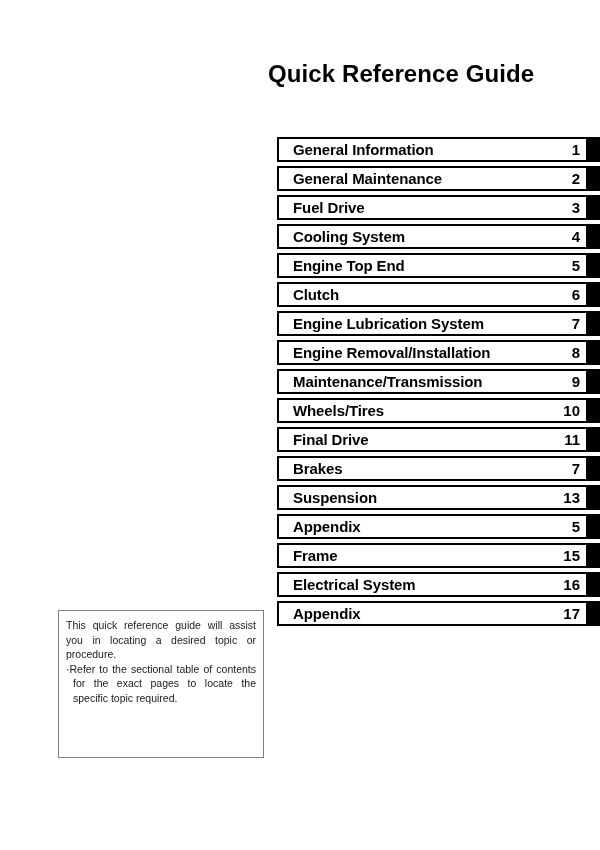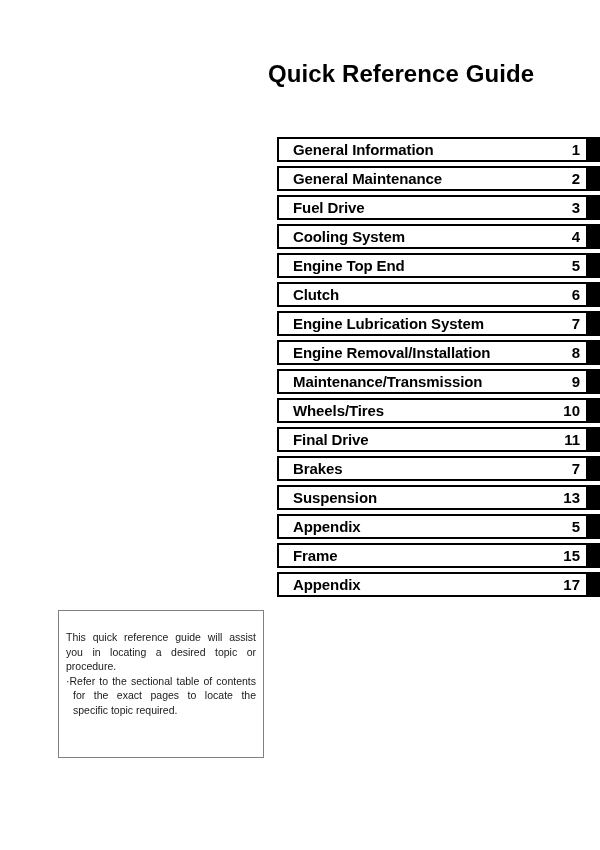--- a/index.html
+++ b/index.html
@@ -96,21 +96,21 @@
   
   #note-box {
     position: absolute;
     left: 58px;
     top: 610px;
     width: 206px;
     height: 148px;
     box-sizing: border-box;
     border: 1px solid #808080;
     background: #ffffff;
-    padding: 19px 7px 6px 7px;
+    padding: 7px 7px 6px 7px;
     font-size: 10.5px;
     line-height: 14.6px;
     color: #1a1a1a;
   }
 
   #note-box p {
     margin: 0;
     text-align: justify;
     text-justify: inter-word;
   }
@@ -235,20 +235,27 @@
       </div>
       <div class="chapter-row">
         <div class="chapter-box">
           <span class="chapter-label">Frame</span>
           <span class="chapter-number">15</span>
         </div>
         <div class="chapter-tab"></div>
       </div>
       <div class="chapter-row">
         <div class="chapter-box">
+          <span class="chapter-label">Electrical System</span>
+          <span class="chapter-number">16</span>
+        </div>
+        <div class="chapter-tab"></div>
+      </div>
+      <div class="chapter-row">
+        <div class="chapter-box">
           <span class="chapter-label">Appendix</span>
           <span class="chapter-number">17</span>
         </div>
         <div class="chapter-tab"></div>
       </div>
     </div>
 
   <div id="note-box">
     <p class="plain">This quick reference guide will assist you in locating a desired topic or procedure.</p>
     <p class="bulleted"><span class="bullet-dot">·</span><span>Refer to the sectional table of contents for the exact pages to locate the specific topic required.</span></p>

